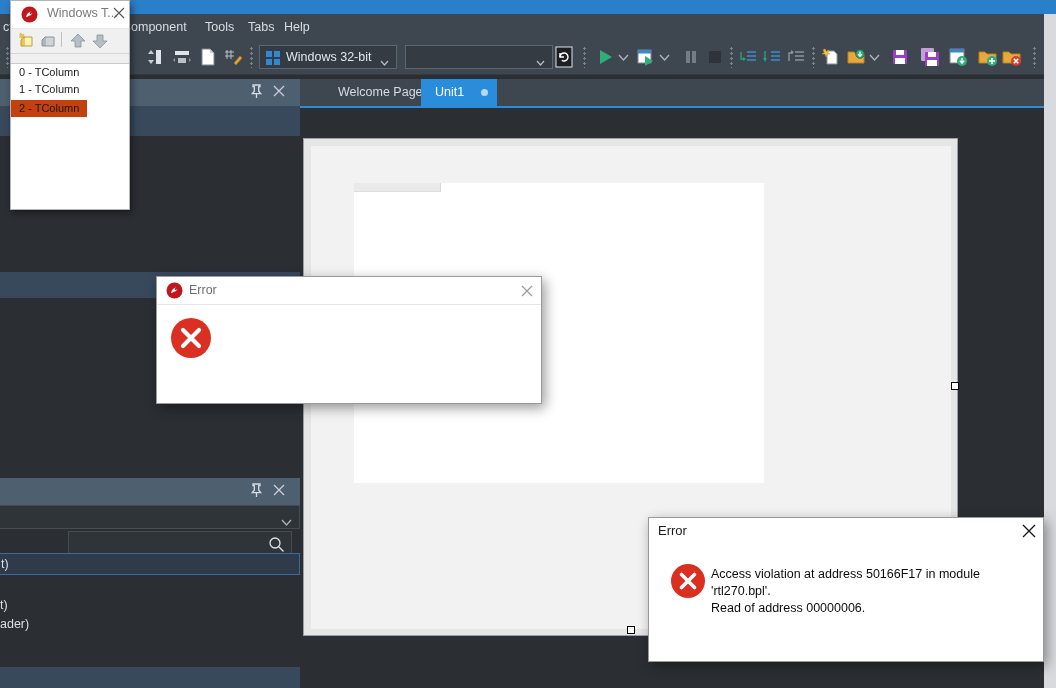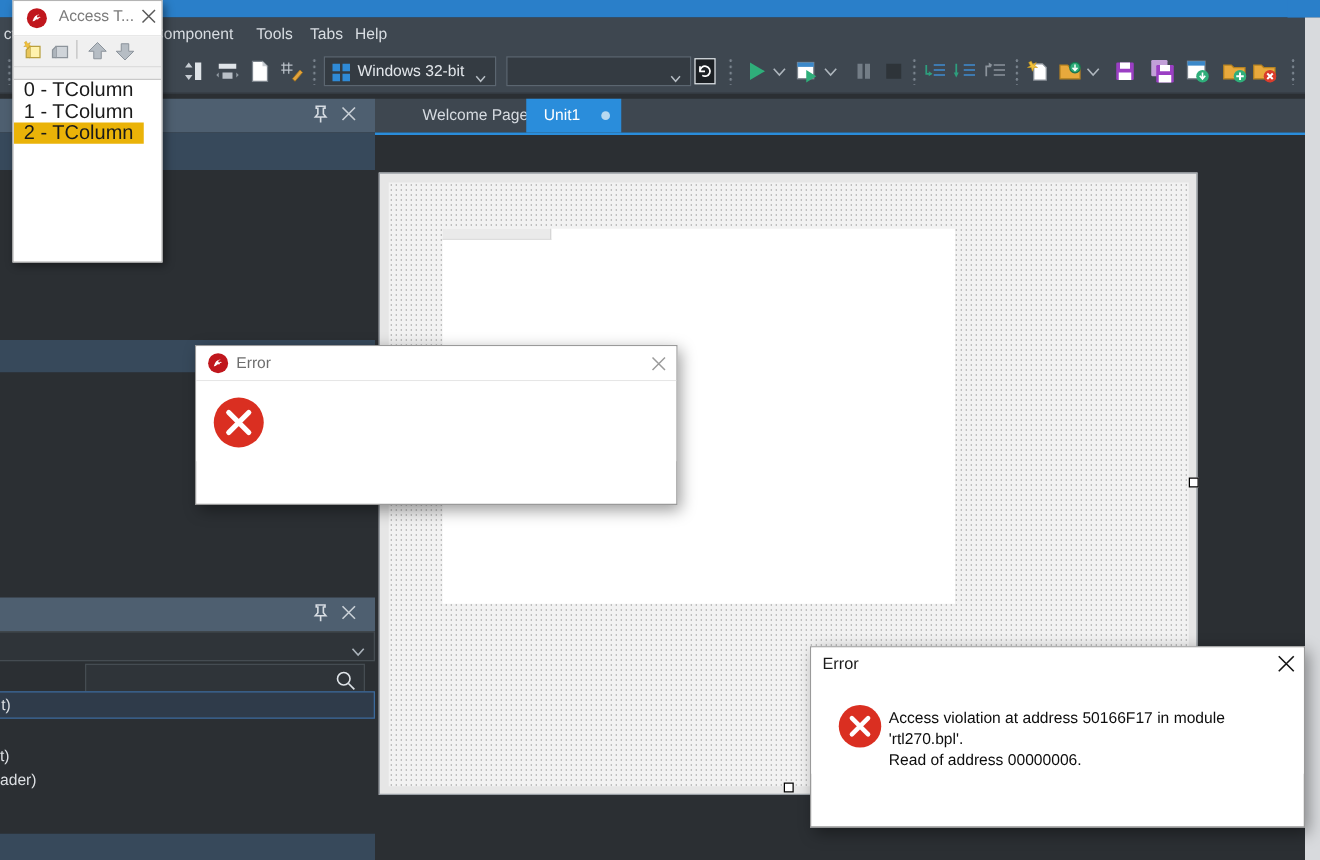--- a/index.html
+++ b/index.html
@@ -75,22 +75,22 @@
   .collwin{position:absolute;left:10px;top:0px;width:120px;height:210px;background:#ffffff;
     border:1px solid #b4b4b4;box-shadow:2px 3px 7px rgba(0,0,0,.45);box-sizing:border-box;}
   .collwin-title{position:absolute;left:0;top:0;width:100%;height:28px;background:#ffffff;
     border-bottom:1px solid #e8e8e8;box-sizing:border-box;}
   .collwin-title .t{position:absolute;left:36px;top:5px;font-size:12.5px;color:#7b7b7b;white-space:nowrap;}
   .collwin-tb{position:absolute;left:0;top:28px;width:100%;height:25px;background:#f0f0f0;
     border-bottom:1px solid #d6d6d6;box-sizing:border-box;}
   .collwin-strip{position:absolute;left:0;top:53px;width:100%;height:10px;background:#f0f0f0;
     border-bottom:1px solid #c9c9c9;box-sizing:border-box;}
   .collwin-list{position:absolute;left:0;top:63px;width:100%;bottom:0;background:#ffffff;overflow:hidden;}
-  .coll-item{height:17px;line-height:17px;font-size:16px;color:#1a1a1a;padding-left:8px;cursor:default;}
-  .coll-item.sel{background:#eab308;display:inline-block;padding-right:8px;}
+  .coll-item{height:17px;line-height:17px;font-size:11px;color:#1a1a1a;padding-left:8px;cursor:default;}
+  .coll-item.sel{background:#c2410c;display:inline-block;padding-right:8px;}
 
   
   .dlg{position:absolute;background:#ffffff;border:1px solid #9a9a9a;
        box-shadow:3px 4px 12px rgba(0,0,0,.40);box-sizing:border-box;}
   .dlg-title{position:absolute;left:0;top:0;width:100%;background:#ffffff;box-sizing:border-box;}
   .dlg-title .txt{position:absolute;font-size:12.5px;color:#6e6e6e;white-space:nowrap;}
   .dlg-close{position:absolute;cursor:pointer;}
   .dlg-body{position:absolute;left:0;background:#ffffff;width:100%;}
   .dlg-msg{position:absolute;font-size:12.5px;color:#0d0d0d;line-height:17px;white-space:pre-line;}
   .dlg-foot{position:absolute;left:0;bottom:0;width:100%;background:#f0f0f0;
@@ -406,21 +406,21 @@
 <div class="collwin">
   <div class="collwin-title">
     <span class="abs" style="left:10px;top:5px;">
       <svg width="17" height="17" viewBox="0 0 17 17">
         <circle cx="8.5" cy="8.5" r="8" fill="#c0171d"></circle>
         <path d="M5 11 q1.4 -5.2 5.4 -5.4 q-1.6 1.4 -1.4 2.6 q1.6 -1.2 2.6 -0.4
                  q-1.8 0.4 -2.2 1.8 q-1.4 -0.4 -2.2 0.6 q-1 1 -2.2 0.8 Z" fill="#ffffff"></path>
         <circle cx="9.4" cy="6.9" r="0.8" fill="#c0171d"></circle>
       </svg>
     </span>
-    <span class="t">Access T...</span>
+    <span class="t">Windows T...</span>
     <span class="abs" style="left:101px;top:5px;cursor:pointer;">
       <svg width="14" height="14" viewBox="0 0 14 14">
           <path d="M2 2 L12 12 M12 2 L2 12" stroke="#5a5a5a" stroke-width="1.2"></path>
         </svg>
     </span>
   </div>
 
   <div class="collwin-tb">
     <span class="abs" style="left:7px;top:3px;cursor:pointer;">
       <svg width="19" height="19" viewBox="0 0 19 19">

